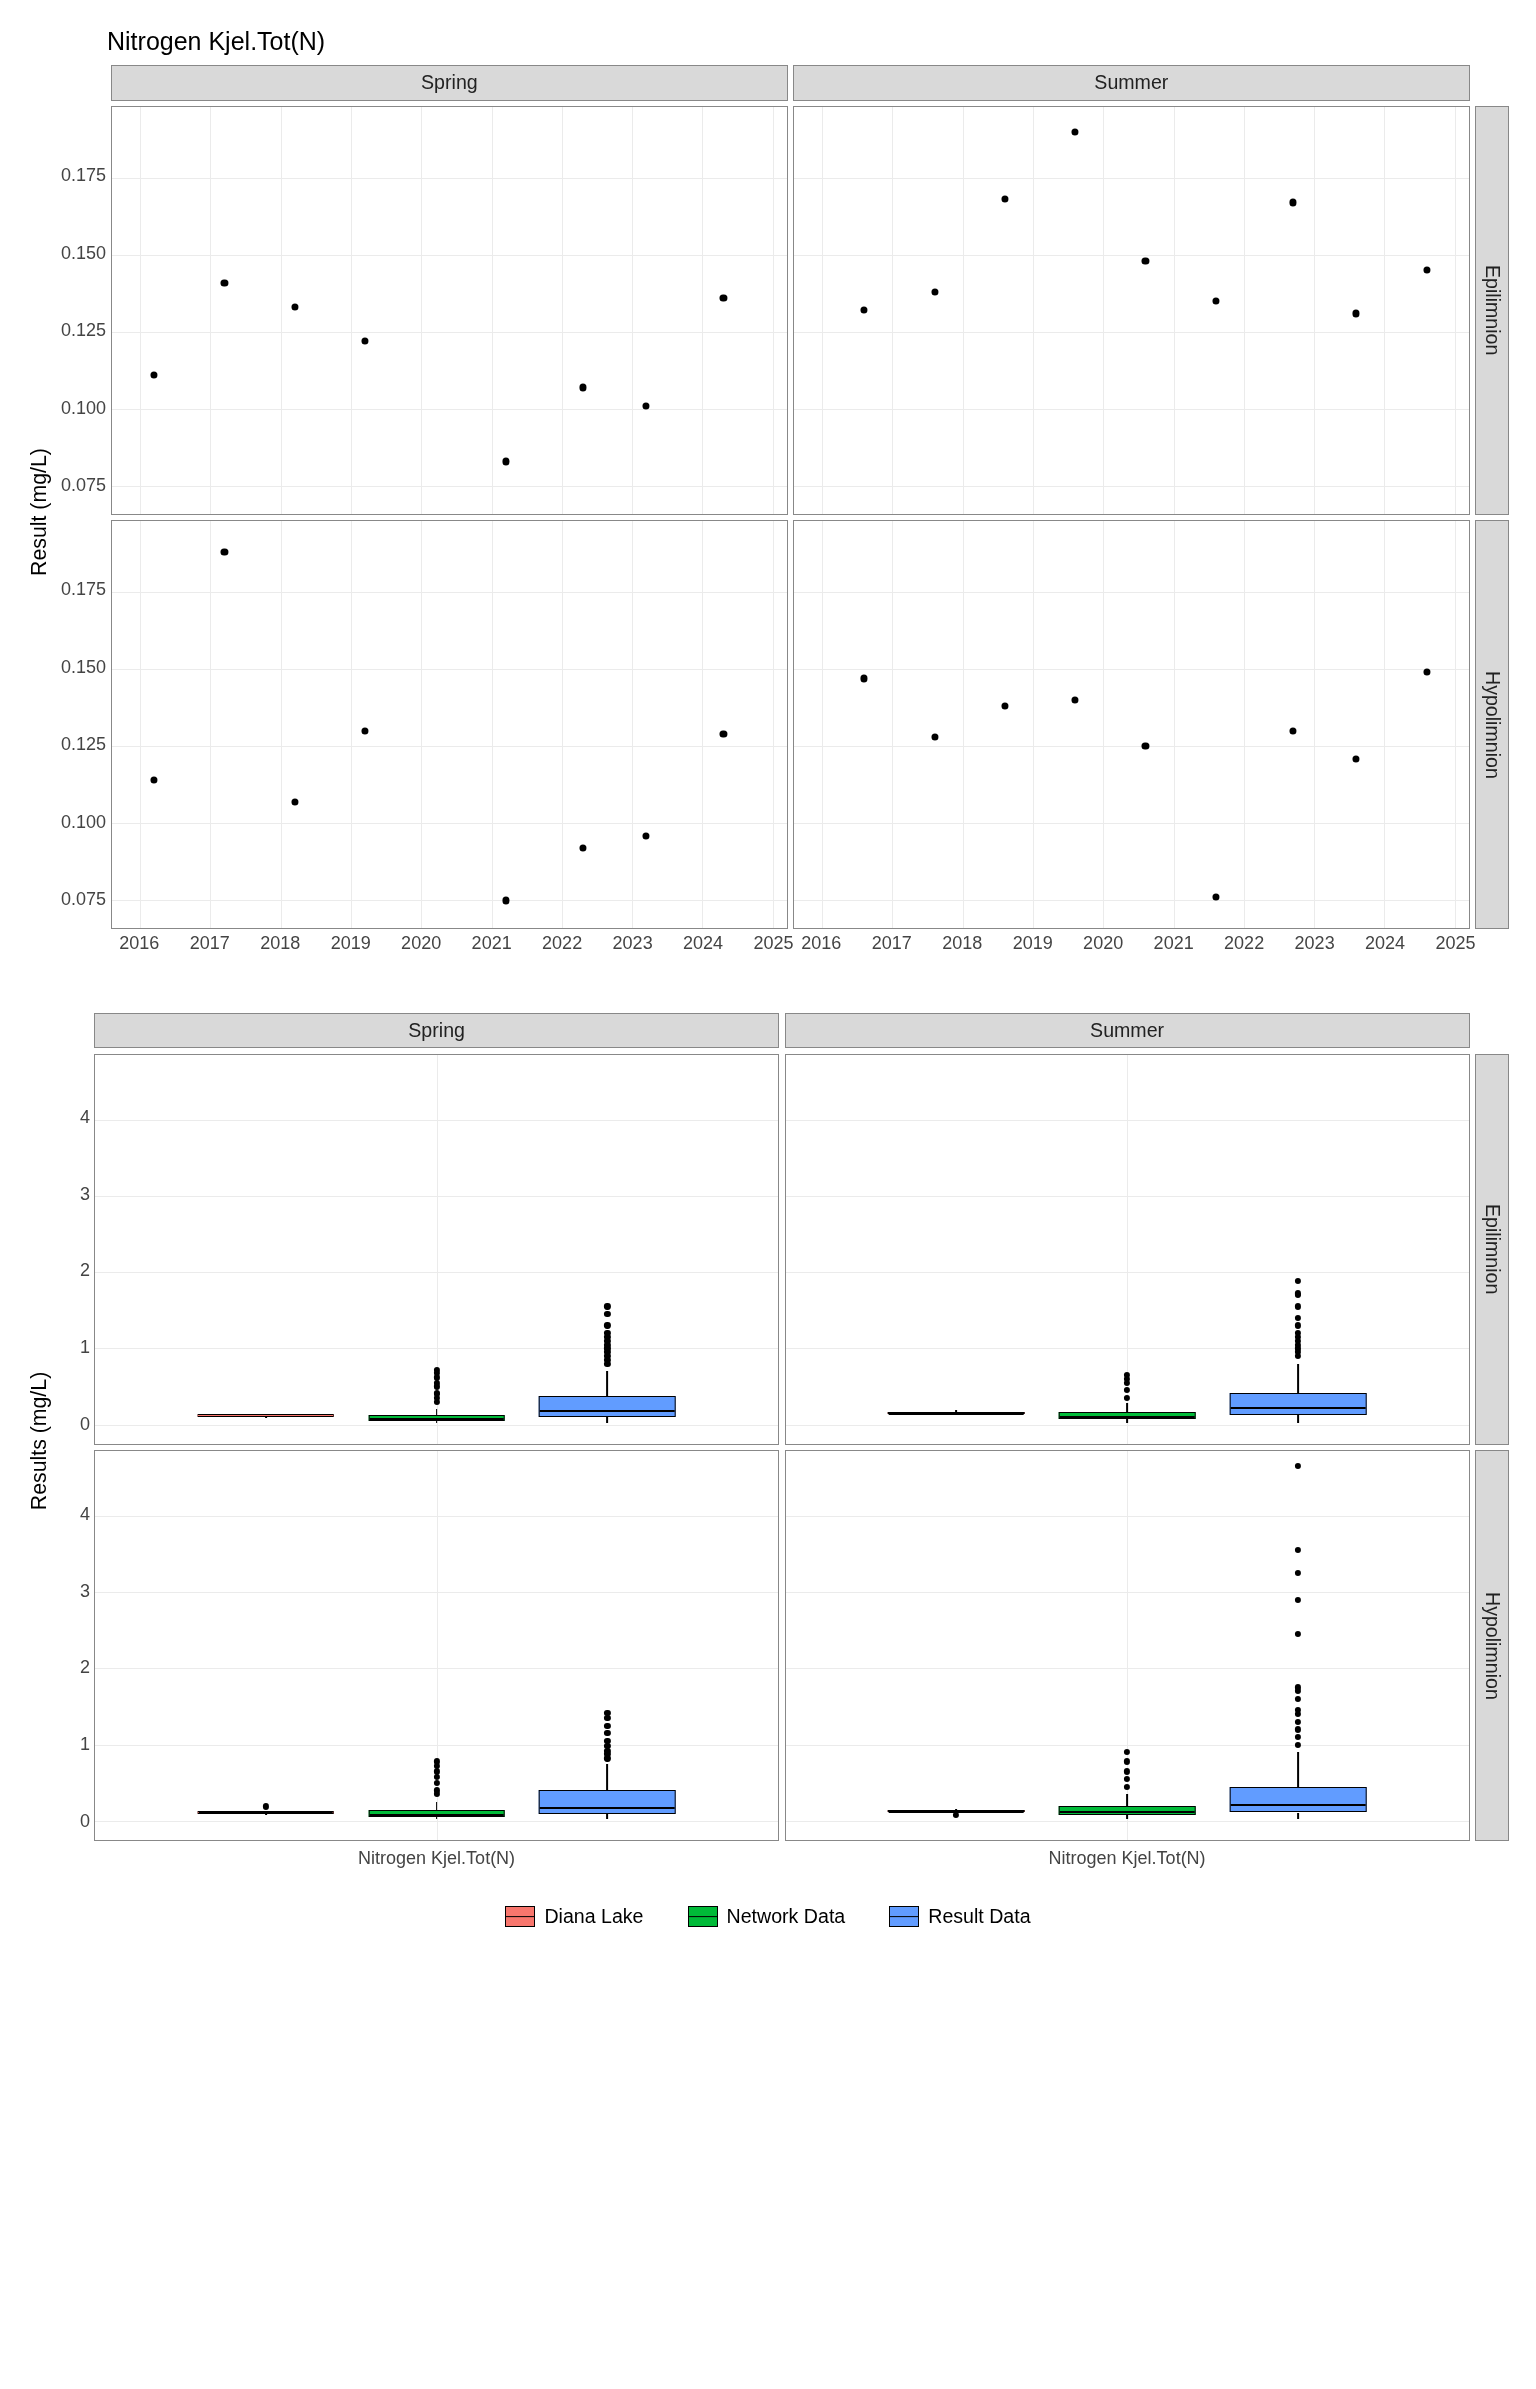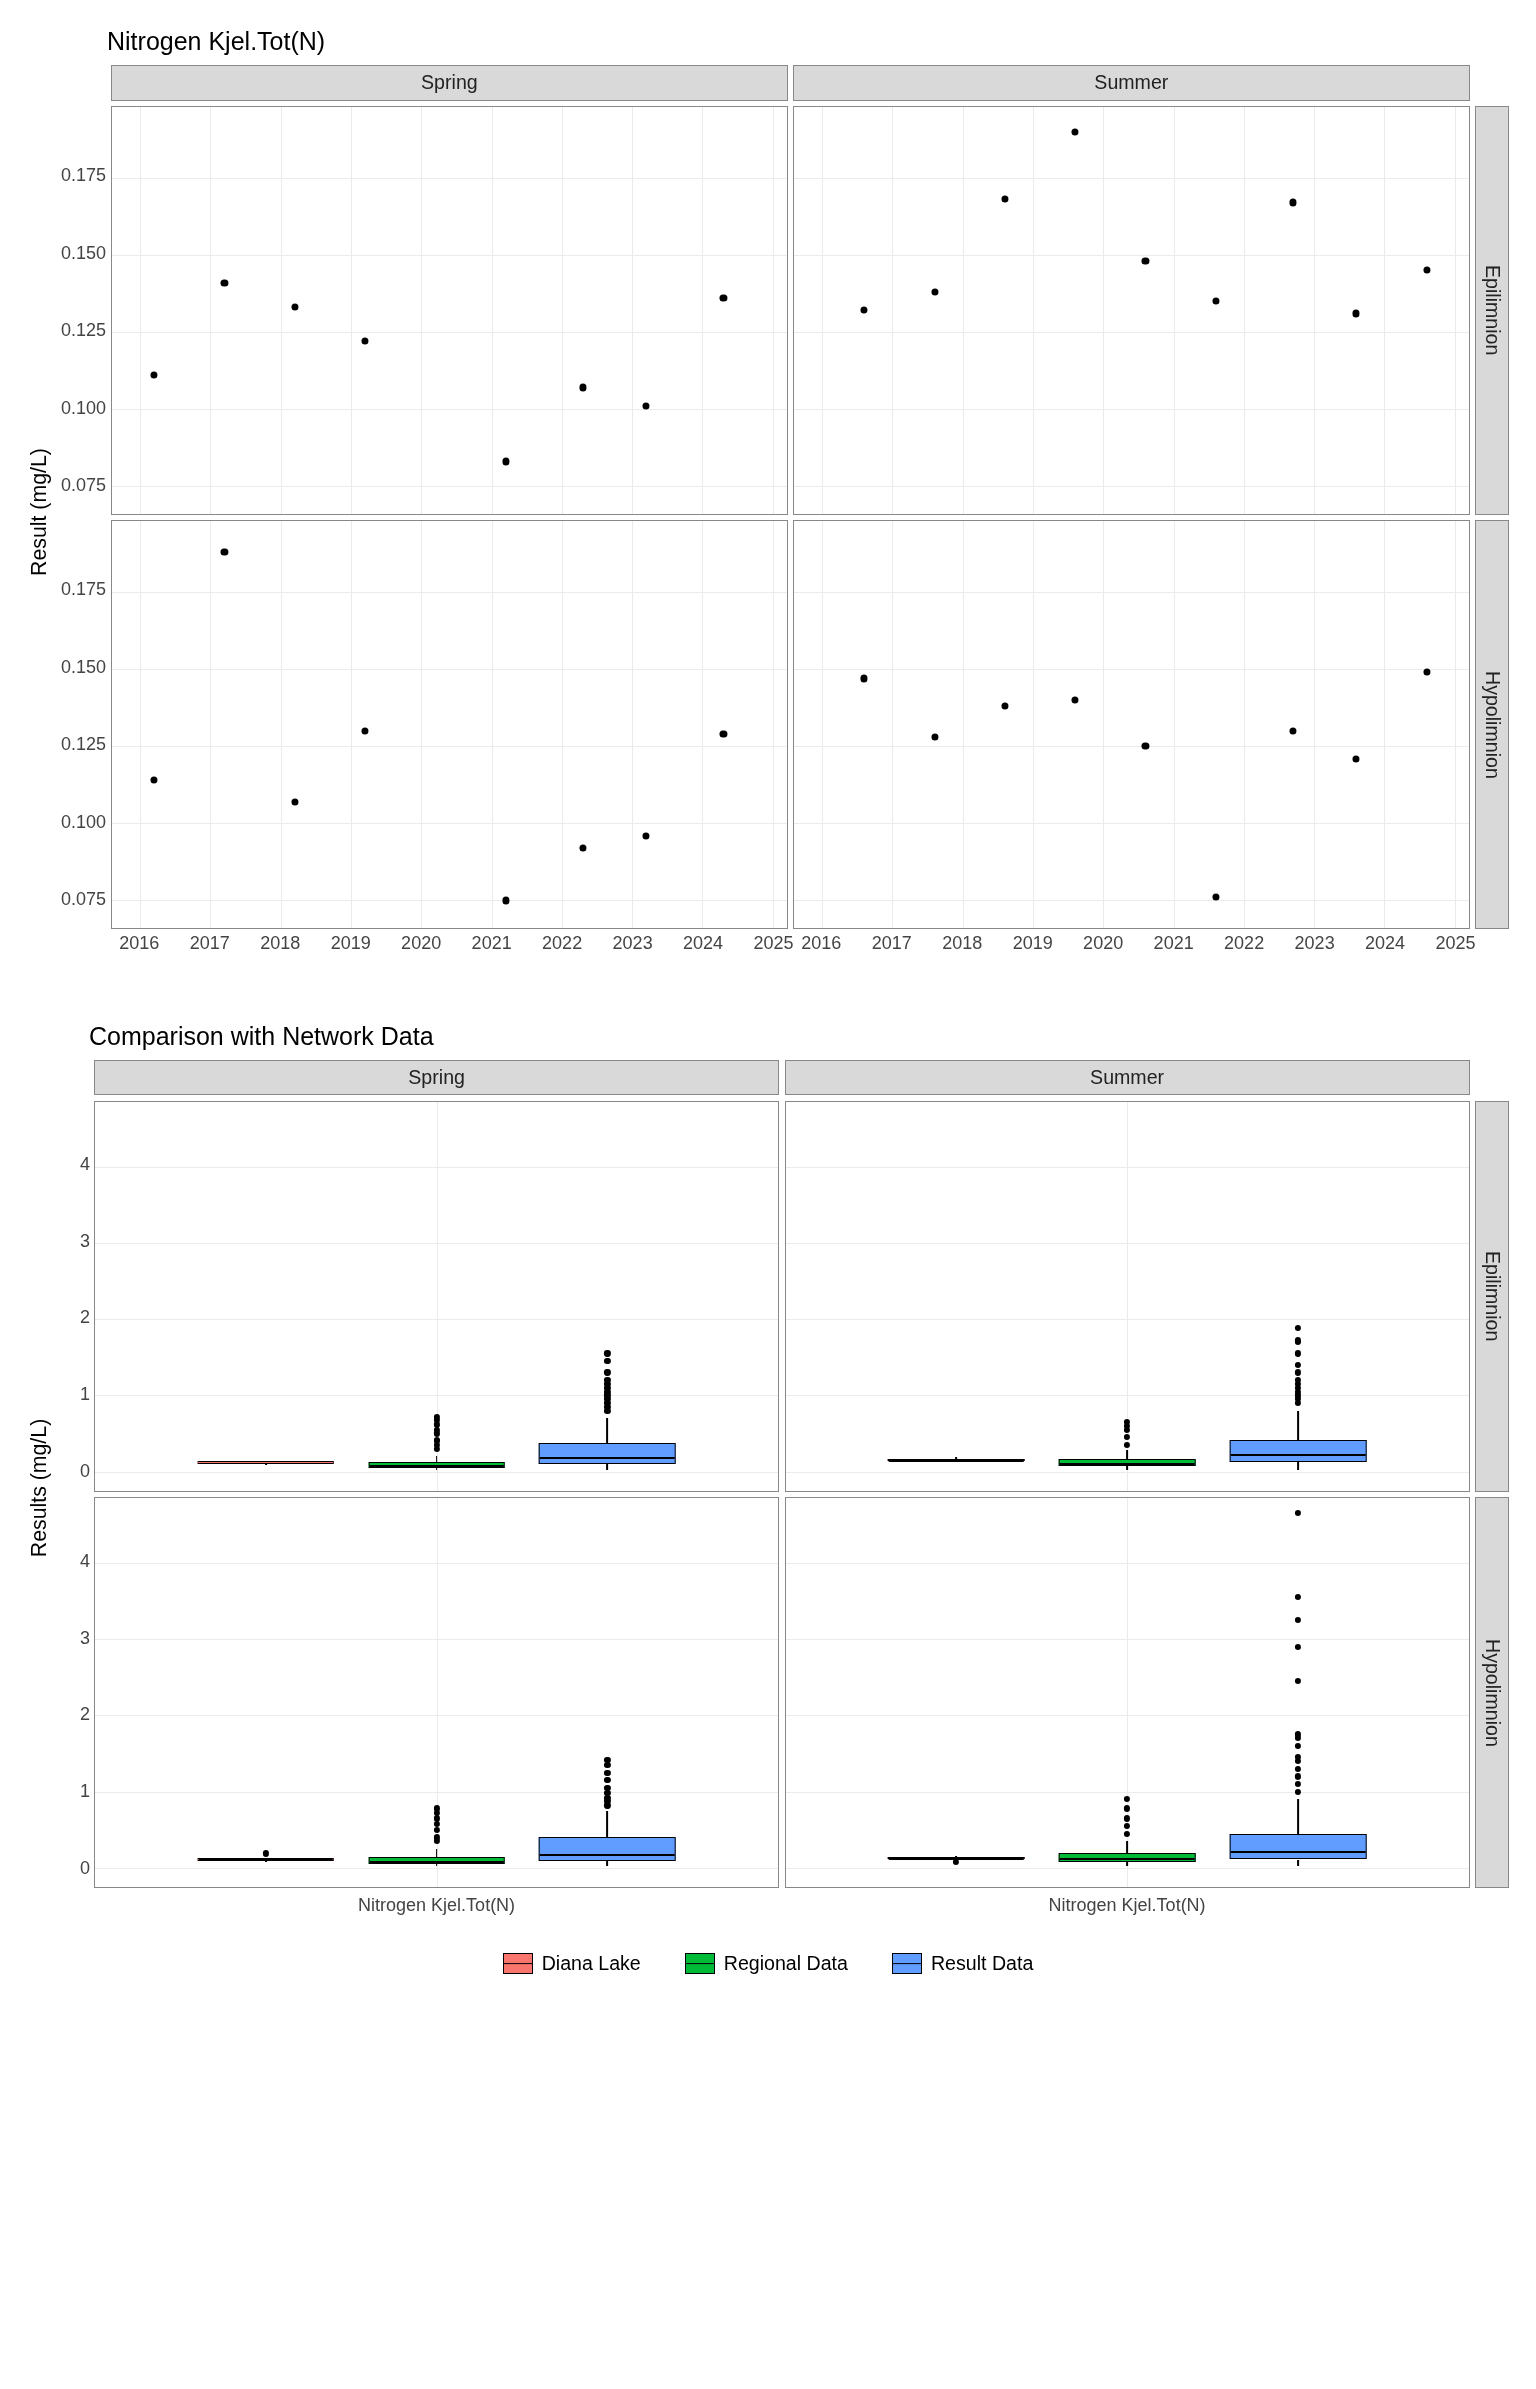--- a/index.html
+++ b/index.html
@@ -288,21 +288,20 @@
         <div class="axis-tick" style="right: 0px; top: 55.303%; transform: translateY(-50%);">0.125</div>
         <div class="axis-tick" style="right: 0px; top: 36.3636%; transform: translateY(-50%);">0.150</div>
         <div class="axis-tick" style="right: 0px; top: 17.4242%; transform: translateY(-50%);">0.175</div>
       </div>
   </div>
 </div>
 
 <div style="height:53px;"></div>
 
 <div class="chart-block">
-  <div class="chart-title" style="margin-left:71px;">Comparison with Network Data</div>
 
   <div style="position:relative; margin-left:76px; margin-right:9px;">
     <div class="y-axis-label" style="left:-67px; top:50%; transform:translateY(-50%) rotate(180deg);">Results (mg/L)</div>
 
     <div style="display:grid; grid-template-columns:1fr 1fr 34px; gap:5.3px;">
       <div class="facet-col-strip">Spring</div>
       <div class="facet-col-strip">Summer</div>
       <div></div>
     </div>
 
@@ -511,20 +510,20 @@
   </div>
 </div>
 
 <div class="legend">
   <div class="legend-item">
     <div class="legend-swatch" style="background:#F8766D;"></div>
     <span>Diana Lake</span>
   </div>
   <div class="legend-item">
     <div class="legend-swatch" style="background:#00BA38;"></div>
-    <span>Regional Data</span>
+    <span>Network Data</span>
   </div>
   <div class="legend-item">
     <div class="legend-swatch" style="background:#619CFF;"></div>
     <span>Result Data</span>
   </div>
 </div>
 
 
 </body></html>

